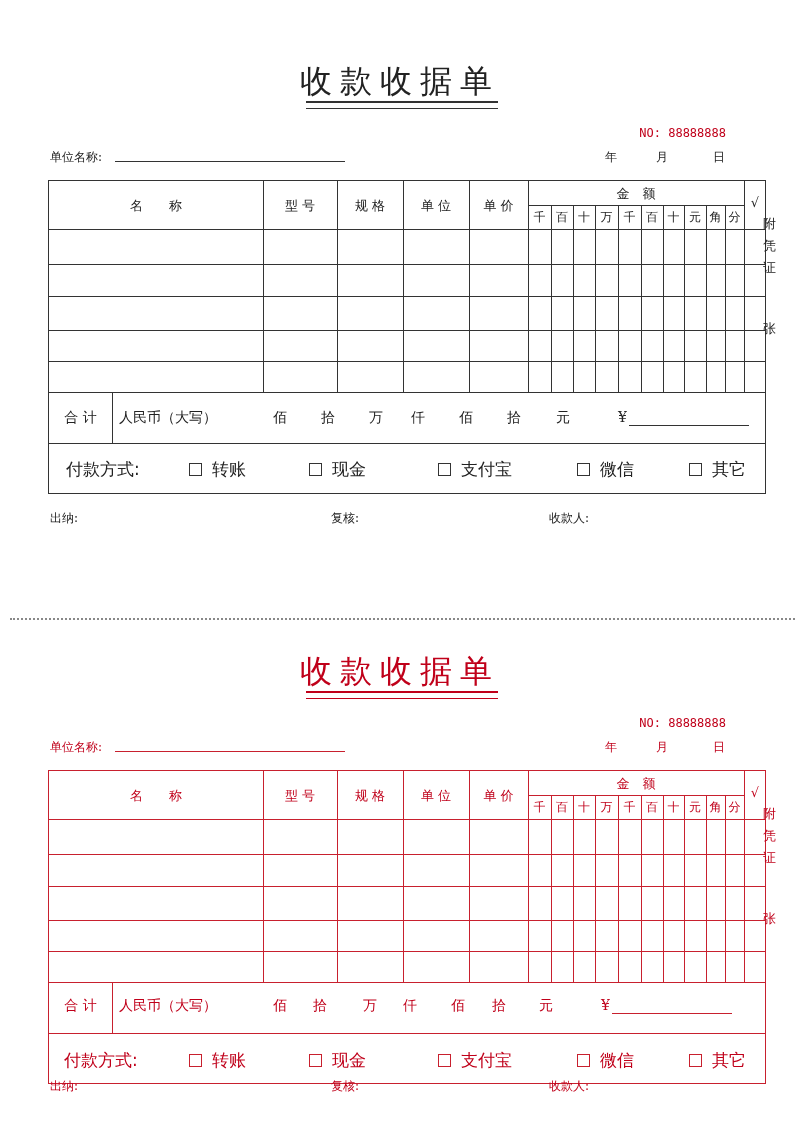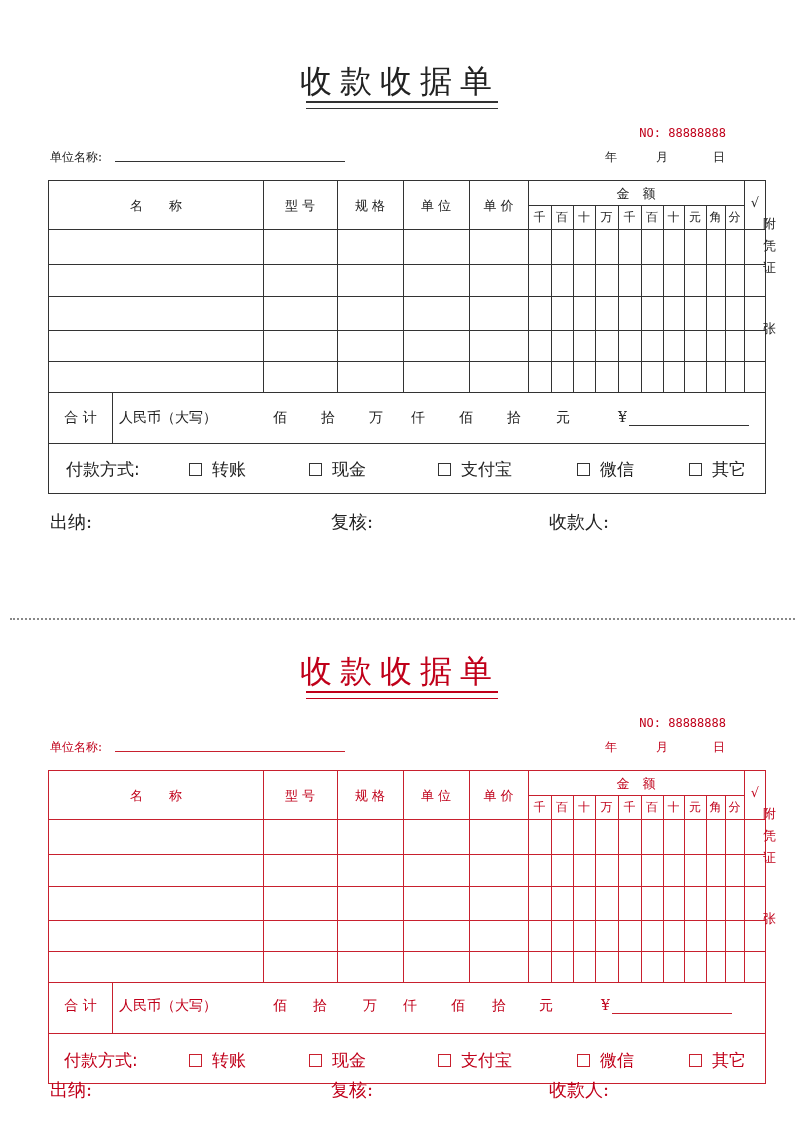--- a/index.html
+++ b/index.html
@@ -18,21 +18,21 @@
   .date { position:absolute; top:149px; font-size:12px; }
   .grid { position:absolute; left:48px; top:180px; width:718px; height:314px; border:1px solid; box-sizing:border-box; }
   .line-h, .line-v { position:absolute; }
   .line-h { height:0; border-top:1px solid; }
   .line-v { width:0; border-left:1px solid; }
   .cell-text { position:absolute; font-size:13px; text-align:center; white-space:nowrap; }
   .digit { position:absolute; font-size:12px; text-align:center; }
   .side { position:absolute; left:763px; font-size:13px; }
   .pay-label { position:absolute; font-size:17px; font-family:"DejaVu Sans","Liberation Sans",sans-serif; white-space:nowrap; }
   .box { display:inline-block; width:11px; height:11px; border:1px solid; vertical-align:-1px; margin-right:10px; }
-  .sig { position:absolute; font-size:18px; top:510px; }
+  .sig { position:absolute; font-size:12px; top:510px; }
   .divider { position:absolute; left:10px; width:785px; top:618px; border-top:2px dotted #888; }
   .black { color:#222; border-color:#333; }
   .black .line-h, .black .line-v, .black .grid, .black .unit-line, .black .box, .black .title-under { border-color:#333; }
   .red { color:#c0001a; }
   .red .line-h, .red .line-v, .red .grid, .red .unit-line, .red .box { border-color:#c8202e; }
   .red .title-under { border-color:#c0001a; }
   .red .cell-text, .red .digit, .red .pay-label, .red .sig, .red .unit-label, .red .date, .red .side { color:#c0001a; }
 </style>
 </head>
 <body>

